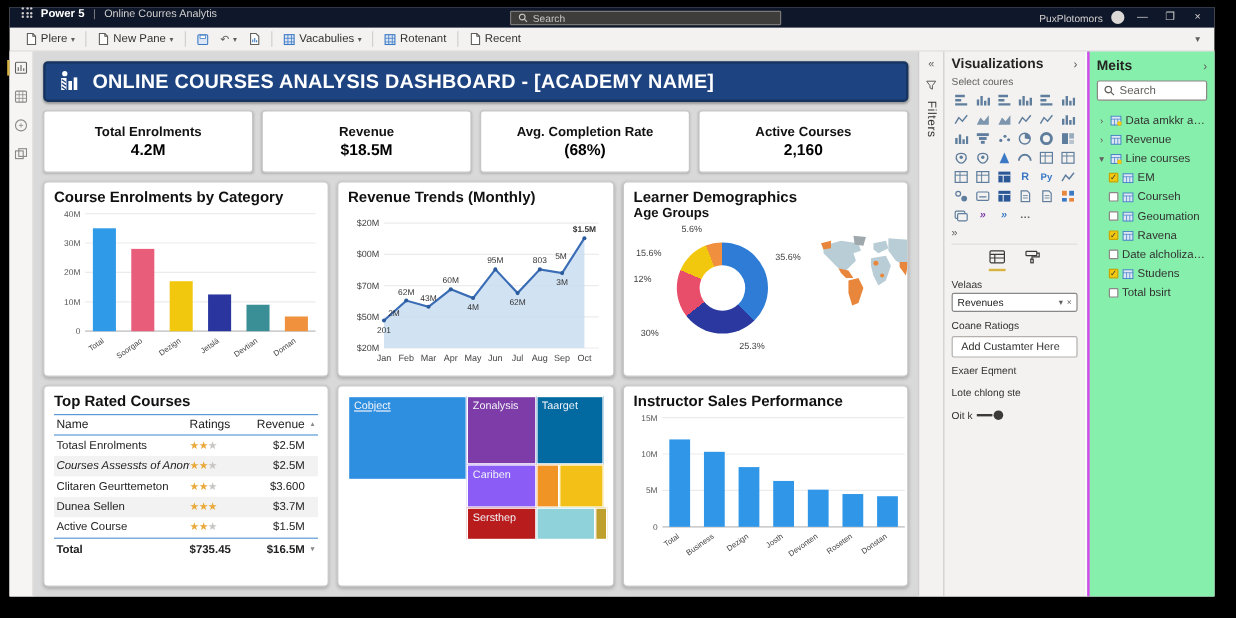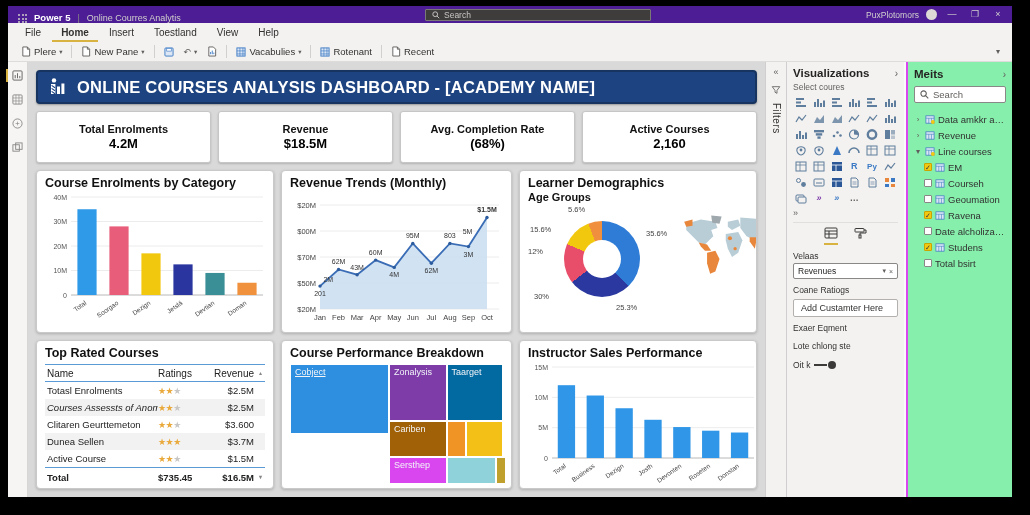--- a/index.html
+++ b/index.html
@@ -1,21 +1,21 @@
 <!DOCTYPE html>
 <html><head>
 <meta charset="utf-8">
 <style>
   *{box-sizing:border-box;margin:0;padding:0}
   html,body{width:1030px;height:515px;overflow:hidden}
   body{background:#000;position:relative;font-family:"Liberation Sans",sans-serif;-webkit-font-smoothing:antialiased}
   .window{position:absolute;left:8px;top:6px;width:1004px;height:491px;background:#f3f2f1;display:flex;flex-direction:column}
 
   
-  .titlebar{height:17px;background:#4c1d95;color:#fff;display:flex;align-items:flex-end;padding:0 6px;gap:7px;position:relative;flex:none}
+  .titlebar{height:17px;background:#0f172a;color:#fff;display:flex;align-items:flex-start;padding:0 6px;gap:7px;position:relative;flex:none}
   .waffle{display:inline-grid;grid-template-columns:repeat(3,2px);gap:1.5px;margin-left:4px}
   .waffle i{width:2px;height:2px;background:#cfcdcb;border-radius:50%}
   .tb-app{font-size:9.5px;font-weight:700}
   .tb-sep{color:#8a8886;font-size:9px}
   .tb-doc{font-size:9px;color:#d2d0ce}
   .tb-search{position:absolute;left:417px;top:2.5px;width:226px;height:12px;background:#3e3d3c;border:1px solid #797876;border-radius:1px;display:flex;align-items:center;gap:4px;padding:0 6px;color:#c8c6c4;font-size:8.5px}
   .tb-right{margin-left:auto;display:flex;align-items:center;gap:7px}
   .tb-user{font-size:8.5px;color:#d2d0ce}
   .avatar{width:11px;height:11px;border-radius:50%;background:#dcd9d6}
   .winbtn{font-size:9px;color:#d2d0ce;width:16px;text-align:center;line-height:17px}
@@ -143,28 +143,20 @@
     </div>
     <div class="tb-right">
       <span class="tb-user">PuxPlotomors</span>
       <span class="avatar"></span>
       <span class="winbtn">—</span>
       <span class="winbtn">❐</span>
       <span class="winbtn">×</span>
     </div>
   </div>
 
-  <div class="menubar" id="menubar">
-      <span class="menu-item">File</span>
-      <span class="menu-item active">Home</span>
-      <span class="menu-item">Insert</span>
-      <span class="menu-item">Toestland</span>
-      <span class="menu-item">View</span>
-      <span class="menu-item">Help</span>
-    </div>
 
   <div class="toolbar" id="toolbar">
       <span class="tl-btn">
         <svg width="10" height="11" viewBox="0 0 11 12">
           <path d="M2 1h5l2.5 2.5V11H2z" fill="#fff" stroke="#605e5c"></path>
           <path d="M7 1v2.5h2.5" fill="none" stroke="#605e5c"></path>
         </svg>
         <span>Plere</span>
         <span class="caret">▾</span>
       </span>
@@ -440,29 +432,28 @@
                 <div class="tr-total">
                   <span class="c-name">Total</span>
                   <span class="c-rate" style="font-weight:700">$735.45</span>
                   <span class="c-rev">$16.5M</span>
                   <span class="c-scroll">▾</span>
                 </div>
               </div>
             </div>
         </div>
         <div class="card">
-          <div class="card-title">Course Performance Breakdown</div>
           <div class="treemap" id="plot-treemap" style="height:120px">
               <div class="tm-tile" style="left: 0%; top: 0%; width: 46.5%; height: 58%; background: rgb(46, 143, 224); text-decoration: underline;">Cobject</div>
               <div class="tm-tile" style="left: 46.5%; top: 0%; width: 27%; height: 47.5%; background: rgb(125, 60, 168);">Zonalysis</div>
               <div class="tm-tile" style="left: 73.5%; top: 0%; width: 26.5%; height: 47.5%; background: #0369a1;">Taarget</div>
-              <div class="tm-tile" style="left: 46.5%; top: 47.5%; width: 27%; height: 30%; background: #a16207;">Cariben</div>
+              <div class="tm-tile" style="left: 46.5%; top: 47.5%; width: 27%; height: 30%; background: #8b5cf6;">Cariben</div>
               <div class="tm-tile" style="left: 73.5%; top: 47.5%; width: 9%; height: 30%; background: rgb(240, 148, 38);"></div>
               <div class="tm-tile" style="left: 82.5%; top: 47.5%; width: 17.5%; height: 30%; background: rgb(242, 192, 23);"></div>
-              <div class="tm-tile" style="left: 46.5%; top: 77.5%; width: 27%; height: 22.5%; background: #d946ef;">Sersthep</div>
+              <div class="tm-tile" style="left: 46.5%; top: 77.5%; width: 27%; height: 22.5%; background: #b91c1c;">Sersthep</div>
               <div class="tm-tile" style="left: 73.5%; top: 77.5%; width: 23%; height: 22.5%; background: rgb(143, 210, 218);"></div>
               <div class="tm-tile" style="left: 96.5%; top: 77.5%; width: 3.5%; height: 22.5%; background: rgb(192, 160, 44);"></div>
             </div>
         </div>
         <div class="card">
           <div class="card-title">Instructor Sales Performance</div>
           <div id="plot-instructor"><svg width="230" height="125" viewBox="0 0 230 125">
                 <line x1="24" x2="226" y1="6" y2="6" stroke="#ececec"></line>
                 <text x="20" y="8.5" font-size="7" fill="#555" text-anchor="end">15M</text>
                 <line x1="24" x2="226" y1="36.33333333333333" y2="36.33333333333333" stroke="#ececec"></line>

